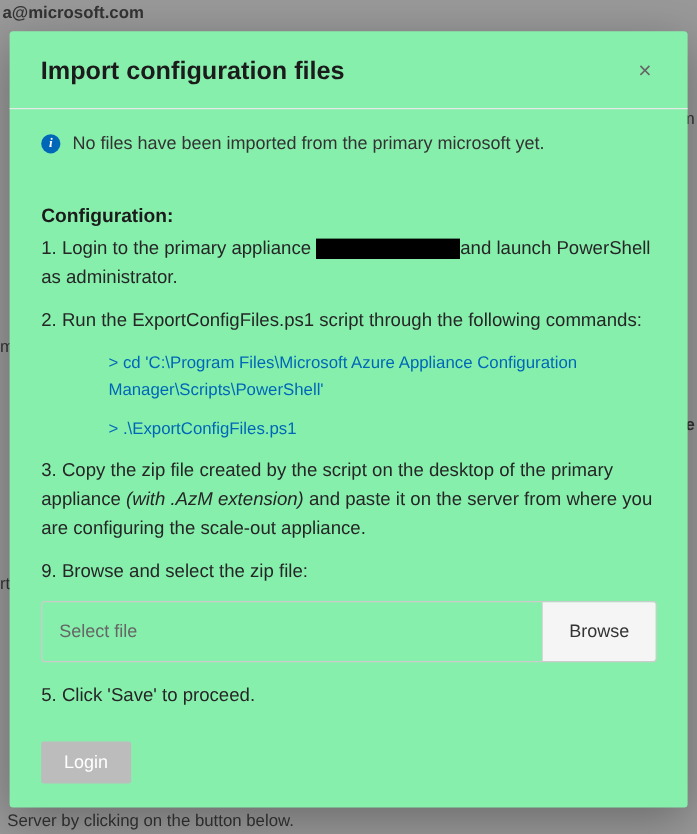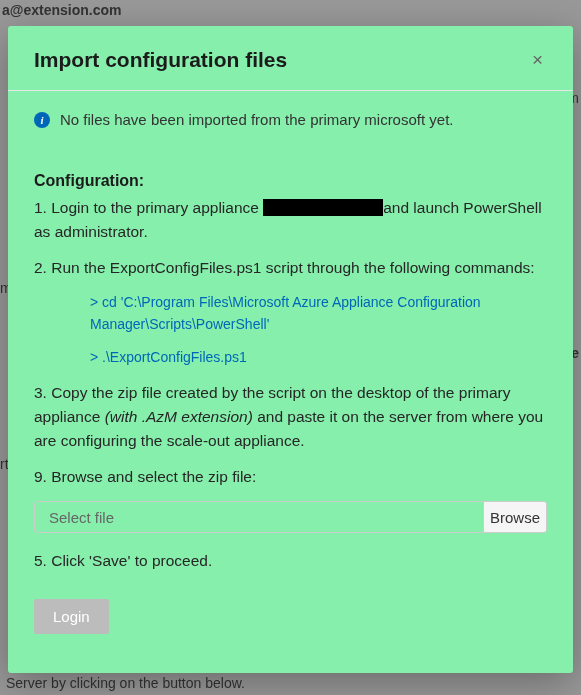--- a/index.html
+++ b/index.html
@@ -32,21 +32,21 @@
     .bg-right-2 {
       top: 345px;
       right: 2px;
       font-weight: 600;
     }
     .bg-left-1 {
       top: 280px;
       left: 0px;
     }
     .bg-left-2 {
-      top: 456px;
+      top: 478px;
       left: 0px;
     }
     .bg-bottom {
       bottom: 4px;
       left: 6px;
     }
     .modal {
       position: absolute;
       top: 26px;
       left: 8px;
@@ -141,36 +141,36 @@
     }
     .italic {
       font-style: italic;
     }
     .file-select-row {
       display: flex;
       border: 1px solid #ccc;
       border-radius: 3px;
       margin-top: 6px;
       margin-bottom: 16px;
-      height: 32px;
+      height: 51px;
     }
     .file-select-input {
       flex: 1;
       padding: 10px 14px;
       font-size: 15px;
       color: #666;
       border: none;
       background: transparent;
       outline: none;
     }
     .file-select-input::placeholder {
       color: #666;
     }
     .browse-btn {
-      padding: 0 6px;
+      padding: 0 22px;
       font-size: 15px;
       color: #333;
       background: #f5f5f5;
       border: none;
       border-left: 1px solid #ccc;
       cursor: pointer;
       border-radius: 0 2px 2px 0;
     }
     .save-btn {
       margin-top: 14px;
@@ -179,21 +179,21 @@
       color: #fff;
       background: #bcbcbc;
       border: none;
       border-radius: 2px;
       cursor: not-allowed;
     }
   </style>
 </head>
 <body>
 
-<div class="background-text bg-top">a@extension.com</div>
+<div class="background-text bg-top">a@microsoft.com</div>
 <div class="background-text bg-right-1">om</div>
 <div class="background-text bg-right-2">ne</div>
 <div class="background-text bg-left-1">m</div>
 <div class="background-text bg-left-2">rt</div>
 <div class="background-text bg-bottom">Server by clicking on the button below.</div>
 
 <div class="modal">
   <div class="modal-header">
     <h2 class="modal-title">Import configuration files</h2>
     <button class="close-btn">

